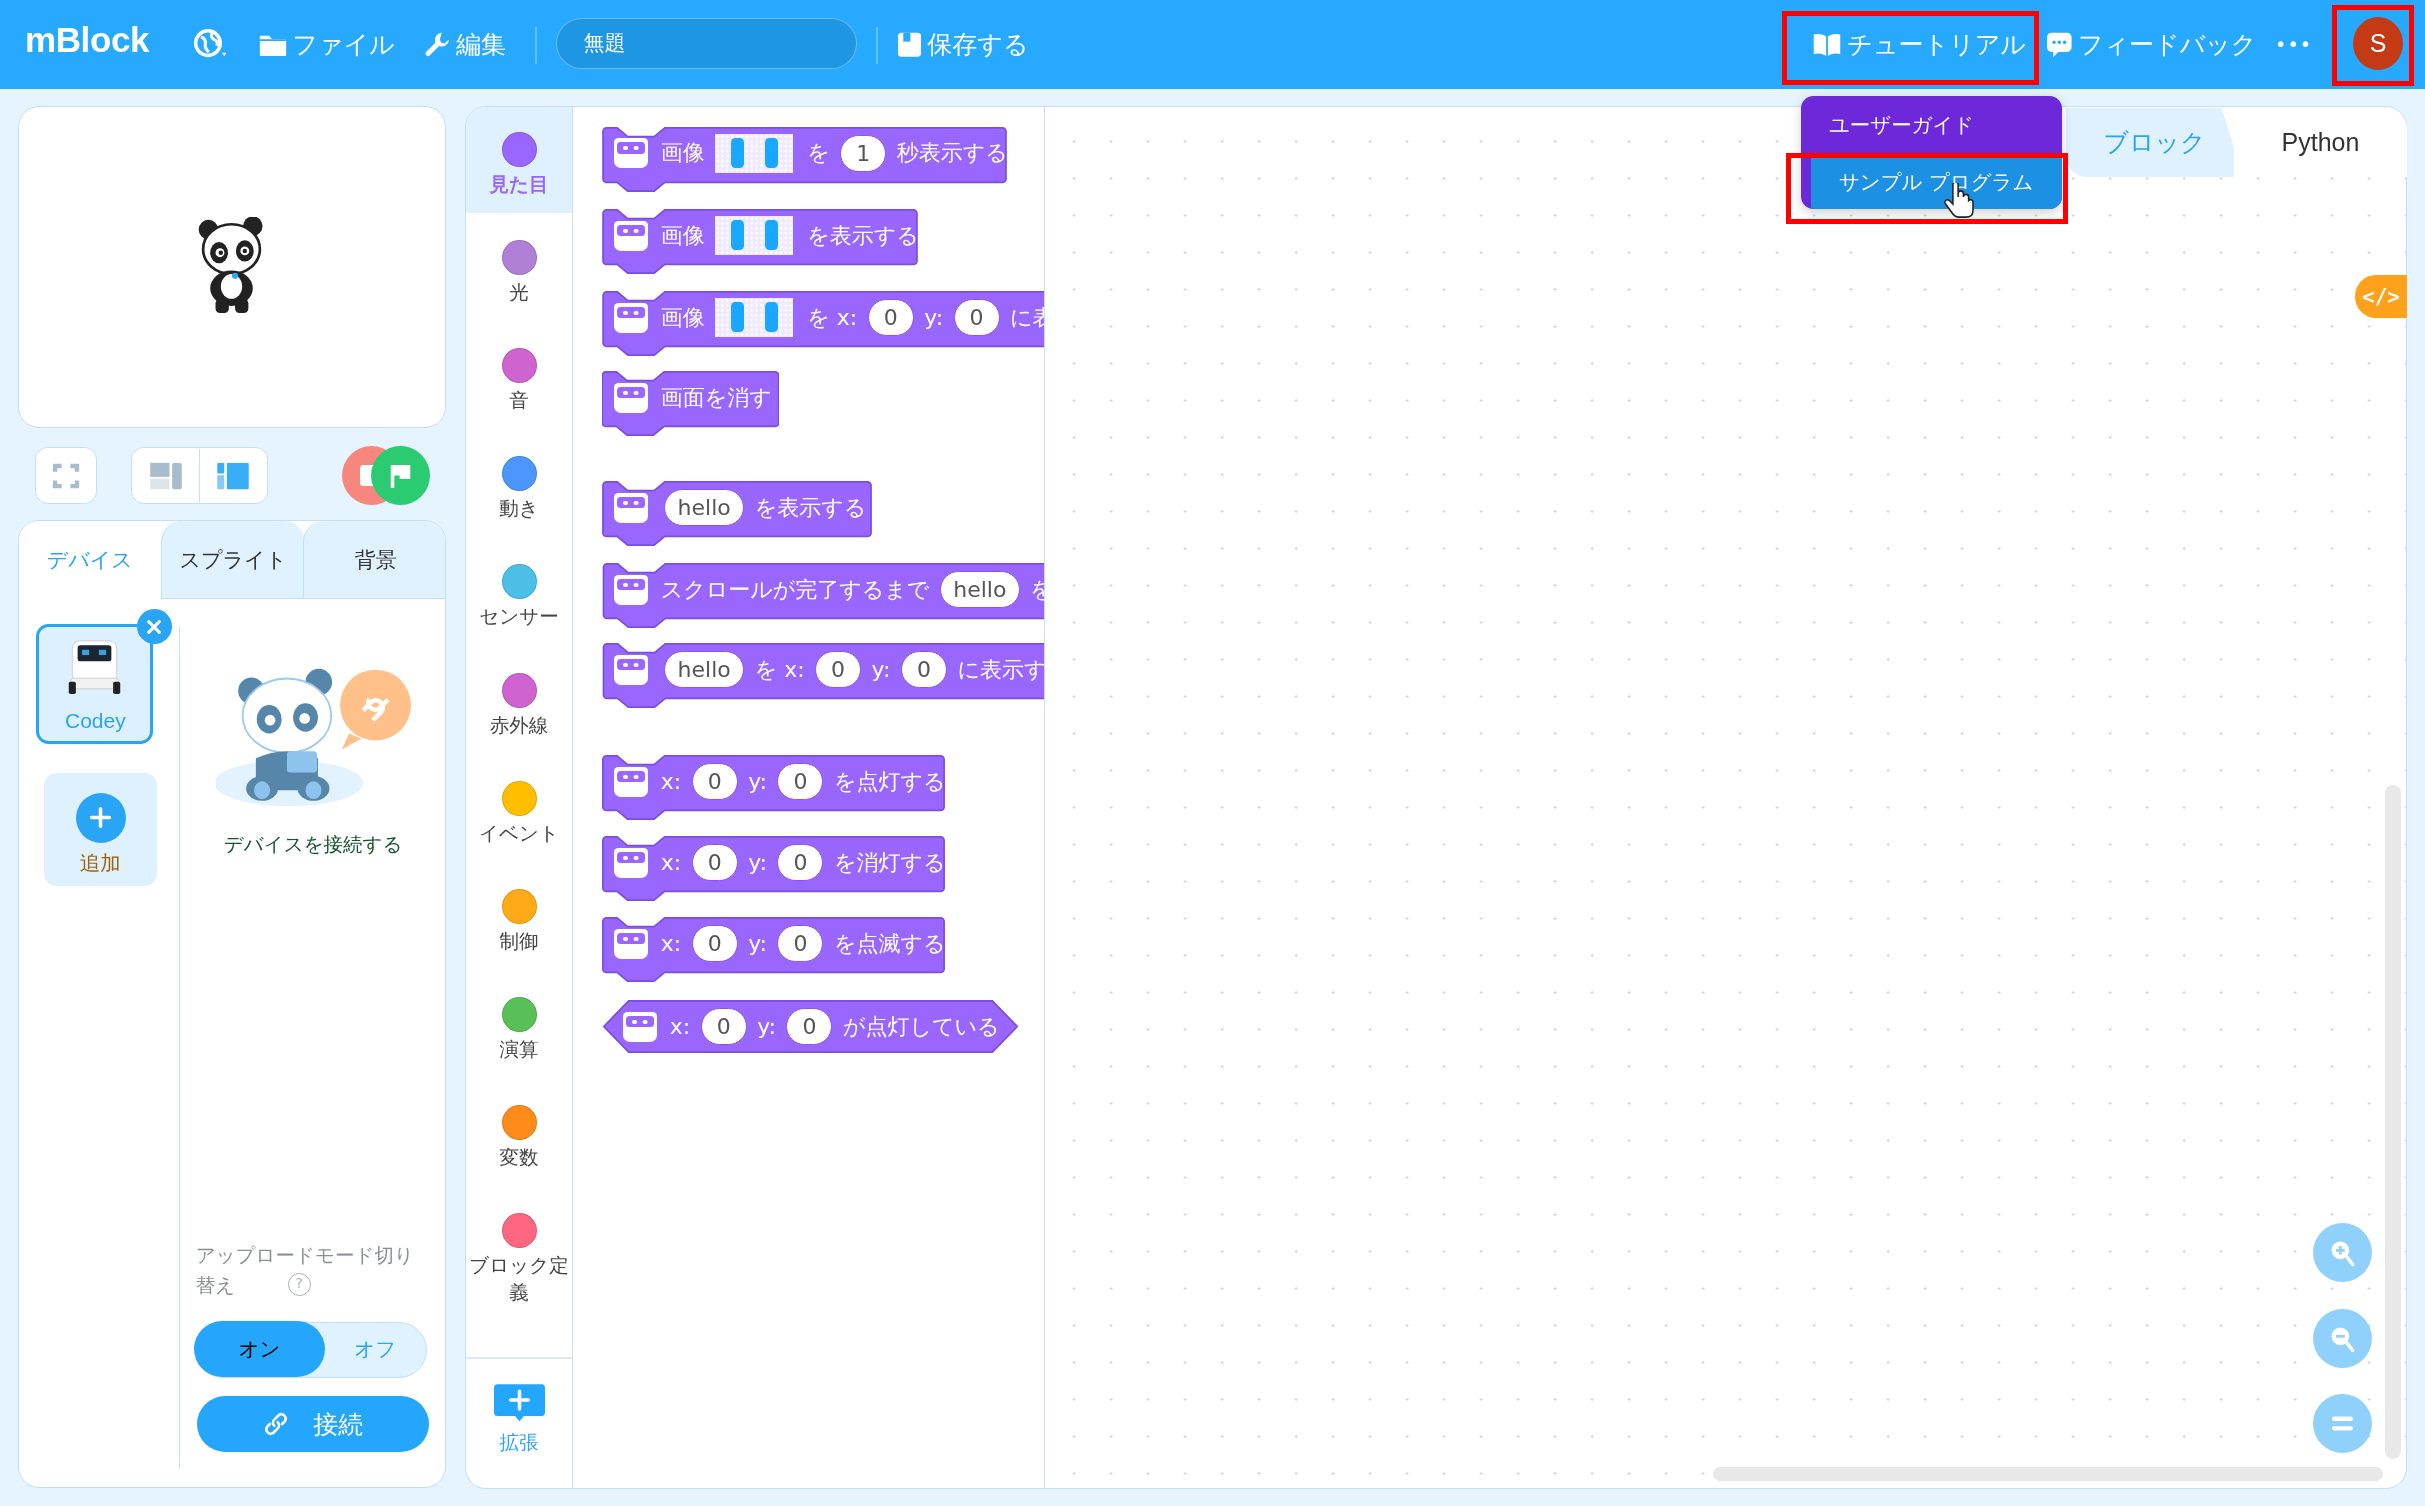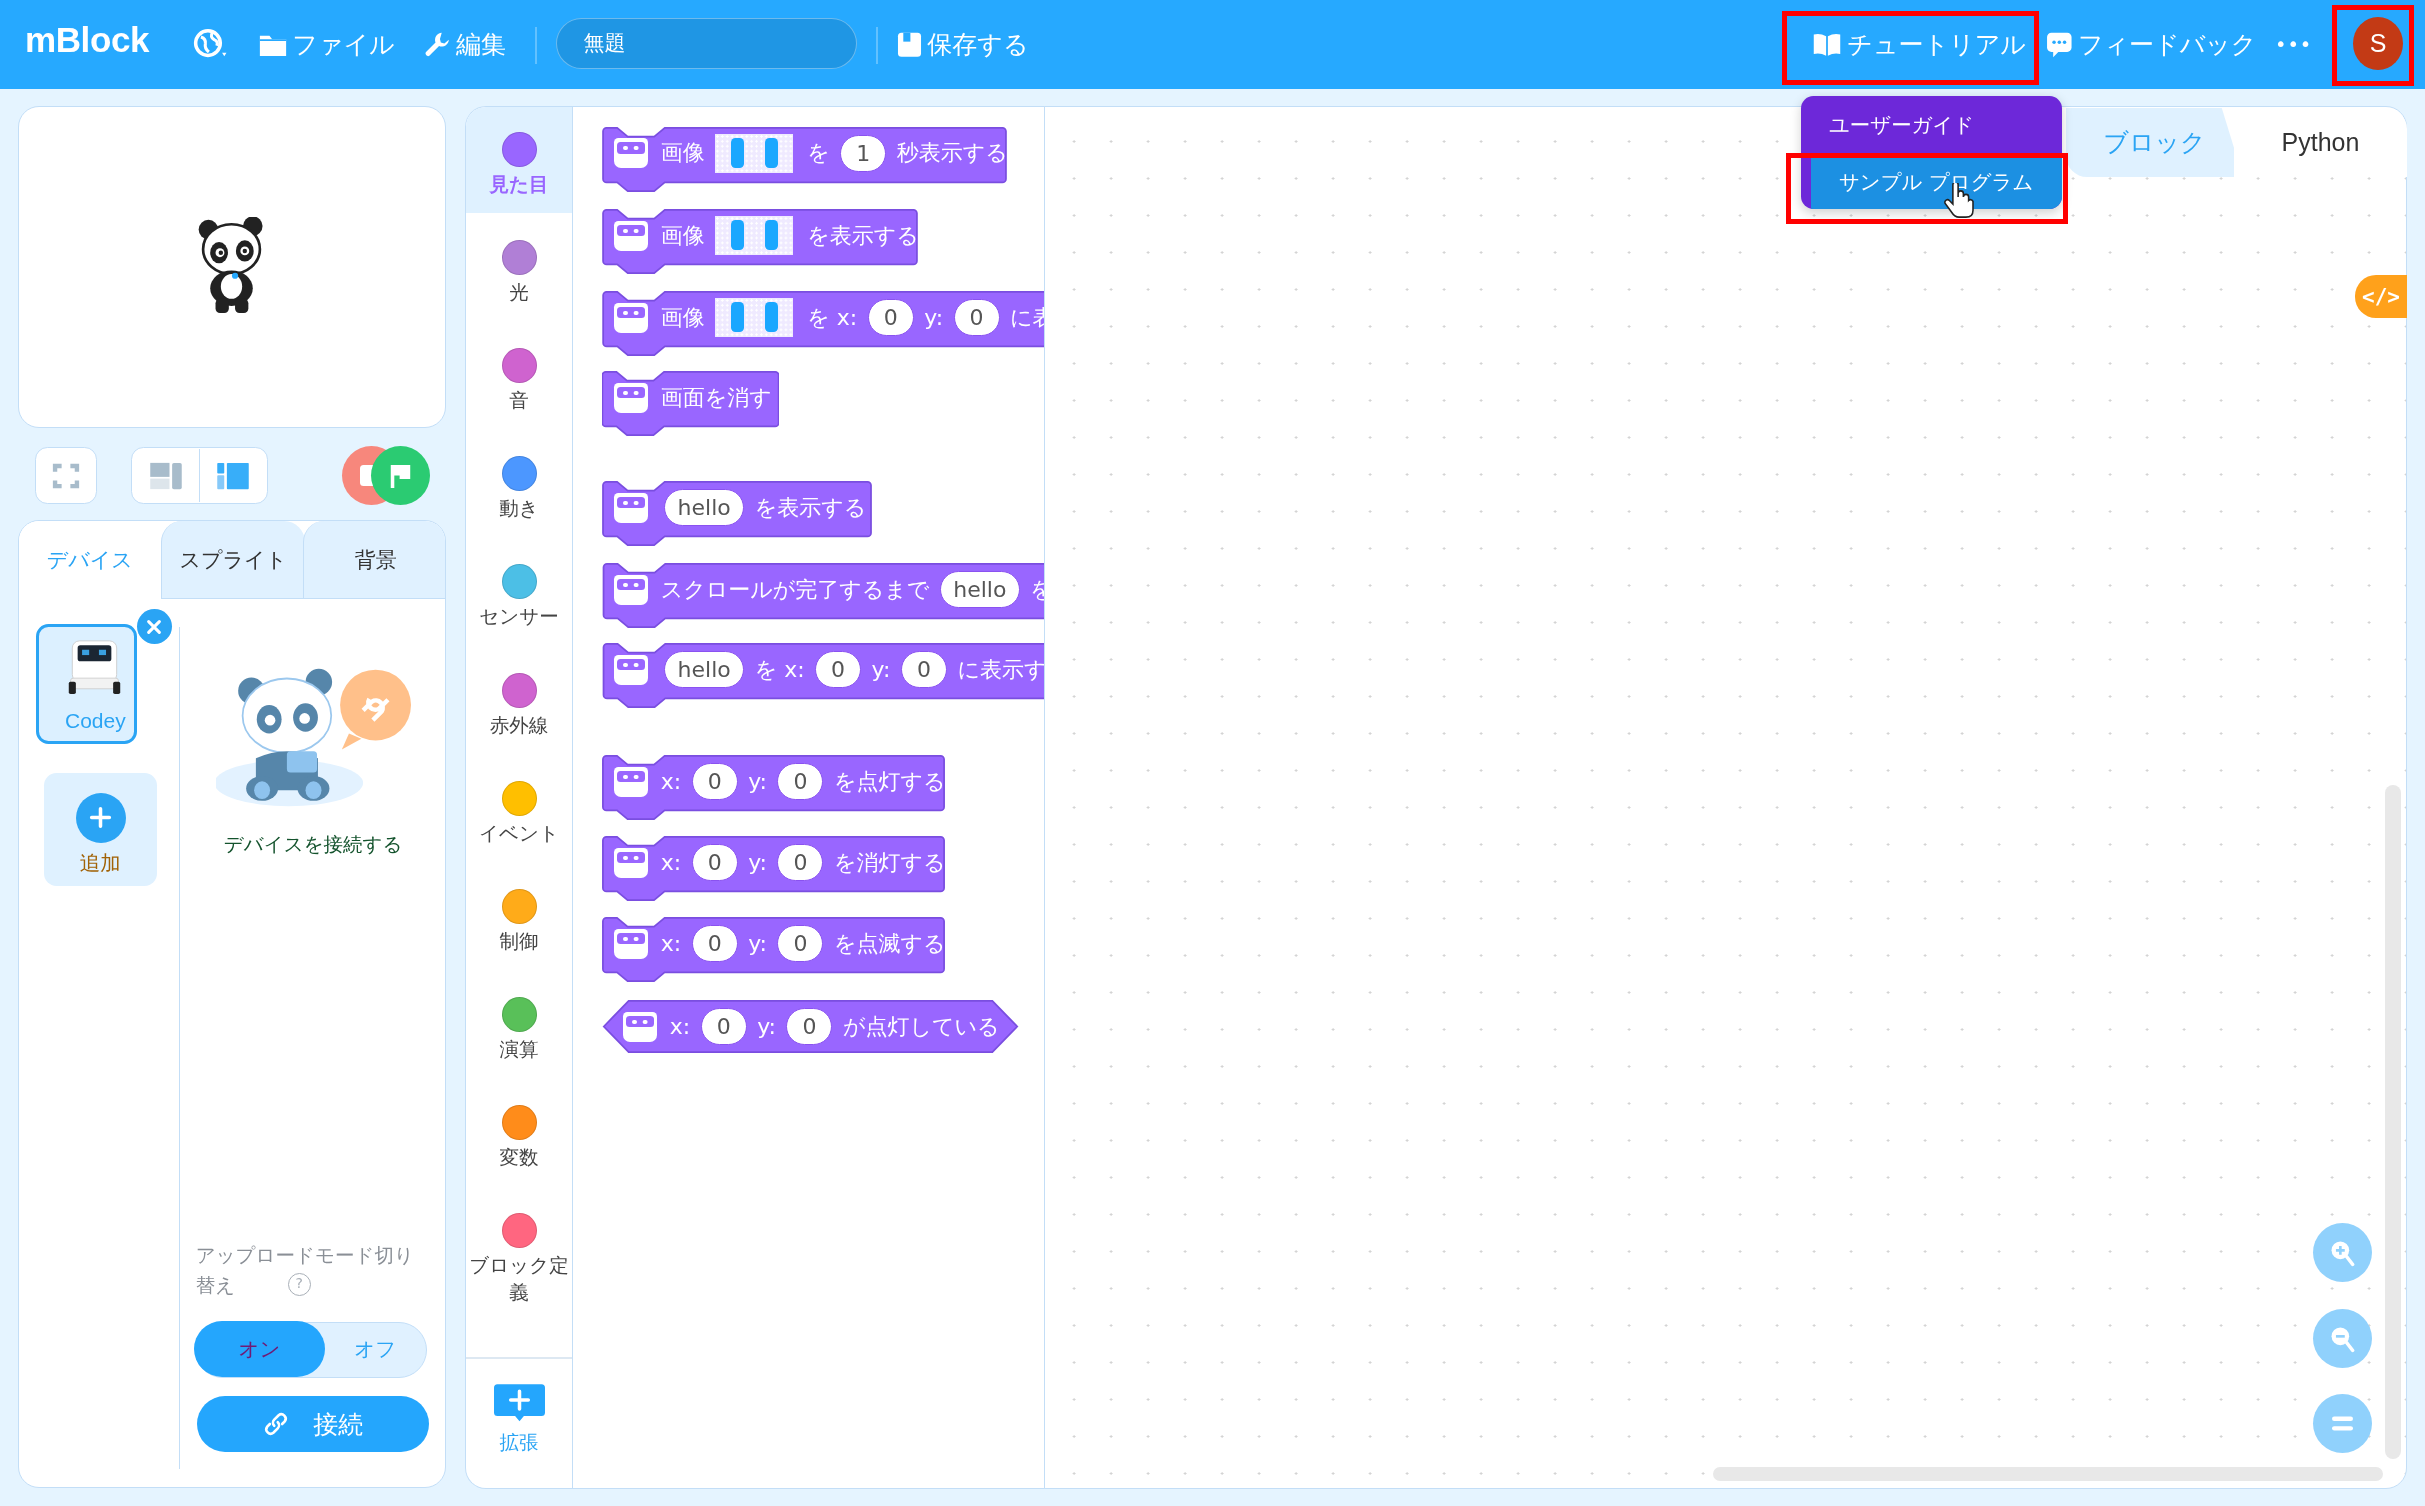--- a/index.html
+++ b/index.html
@@ -191,21 +191,21 @@
   </svg>
 </div>
 
 <div class="abs left-panel">
   <div class="ltab active" style="left:0; width:142px;">デバイス</div>
   <div class="ltab inactive" style="left:142px; width:144px;">スプライト</div>
   <div class="ltab inactive" style="left:284px; width:145px;">背景</div>
 
   <div class="abs" style="left:160px; top:106px; width:1.8px; height:842px; background:#c3def7;"></div>
 
-  <div class="abs" style="left:17.7px; top:103px; width:101px; height:120px; background:#dcf0ff; border:3.5px solid #2aa4f4; border-radius:12.4px;">
+  <div class="abs" style="left:17.7px; top:103px; width:117px; height:120px; background:#dcf0ff; border:3.5px solid #2aa4f4; border-radius:12.4px;">
     <svg class="abs" style="left:28px; top:12.4px;" width="55" height="57" viewBox="0 0 62 64">
       <rect x="6" y="2" width="50" height="46" rx="8" fill="#fff" stroke="#ccc"></rect>
       <rect x="12" y="7" width="38" height="18" rx="3" fill="#1b2633"></rect>
       <rect x="17" y="12" width="8" height="6" fill="#3aa0e0"></rect>
         <rect x="36" y="12" width="8" height="6" fill="#3aa0e0"></rect>
       <rect x="4" y="44" width="54" height="12" rx="3" fill="#f2f2f2" stroke="#ccc"></rect>
       <rect x="2" y="48" width="8" height="14" rx="2" fill="#222"></rect>
         <rect x="52" y="48" width="8" height="14" rx="2" fill="#222"></rect>
     </svg>
     <div class="abs" style="left:0; top:82px; width:112px; text-align:center; font-size:21px; color:#2aa4f4; font-family:'Liberation Sans',sans-serif;">Codey</div>
@@ -244,21 +244,21 @@
     <path d="M150 76 l-8 18 l22 -12z" fill="#ffc08a"></path>
     <path d="M166 50 l10 -10 a8 8 0 0 1 11 11 l-10 10 M194 38 l-10 10 a8 8 0 0 1 -11 -11" fill="none" stroke="#fff" stroke-width="5"></path>
   </svg>
   <div class="abs" style="left:161px; top:310px; width:267px; text-align:center; font-size:19.5px; color:#14532d;">デバイスを接続する</div>
 
   <div class="abs" style="left:177px; top:720px; width:231px; font-size:19.5px; line-height:30px; color:#8a8f96;">
     <span>アップロードモード切り替え</span>
     <span class="abs" style="left:92px; top:32px; width:23px; height:23px; border:1.8px solid #a9b0b8; border-radius:50%; font-size:14px; line-height:19.5px; text-align:center; color:#a9b0b8;">?</span>
   </div>
   <div class="abs" style="left:176px; top:801px; width:232px; height:56px; background:#e0f1ff; border:1.8px solid #c3def7; border-radius:28px;">
-    <div class="abs" style="left:-1.8px; top:-1.8px; width:131px; height:56px; background:#24a6fd; border-radius:28px; color:#701a75; font-size:20.4px; display:flex; align-items:center; justify-content:center;">オン</div>
+    <div class="abs" style="left:-1.8px; top:-1.8px; width:131px; height:56px; background:#24a6fd; border-radius:28px; color:#000000; font-size:20.4px; display:flex; align-items:center; justify-content:center;">オン</div>
     <div class="abs" style="left:129px; top:0; width:101px; height:52px; color:#2aa4f4; font-size:20.4px; display:flex; align-items:center; justify-content:center;">オフ</div>
   </div>
   <div class="abs" style="left:178px; top:875px; width:232px; height:56px; background:#24a6fd; border-radius:28px; color:#fff; font-size:25px; display:flex; align-items:center; justify-content:center;">
     <svg width="28" height="28" viewBox="0 0 32 32" style="margin-right:23px;">
       <path d="M14 18 a5 5 0 0 1 0 -7 l5 -5 a5 5 0 0 1 7 7 l-3 3 M18 14 a5 5 0 0 1 0 7 l-5 5 a5 5 0 0 1 -7 -7 l3 -3" fill="none" stroke="#fff" stroke-width="3" stroke-linecap="round"></path>
     </svg>
     <span>接続</span>
   </div>
 </div>
 

